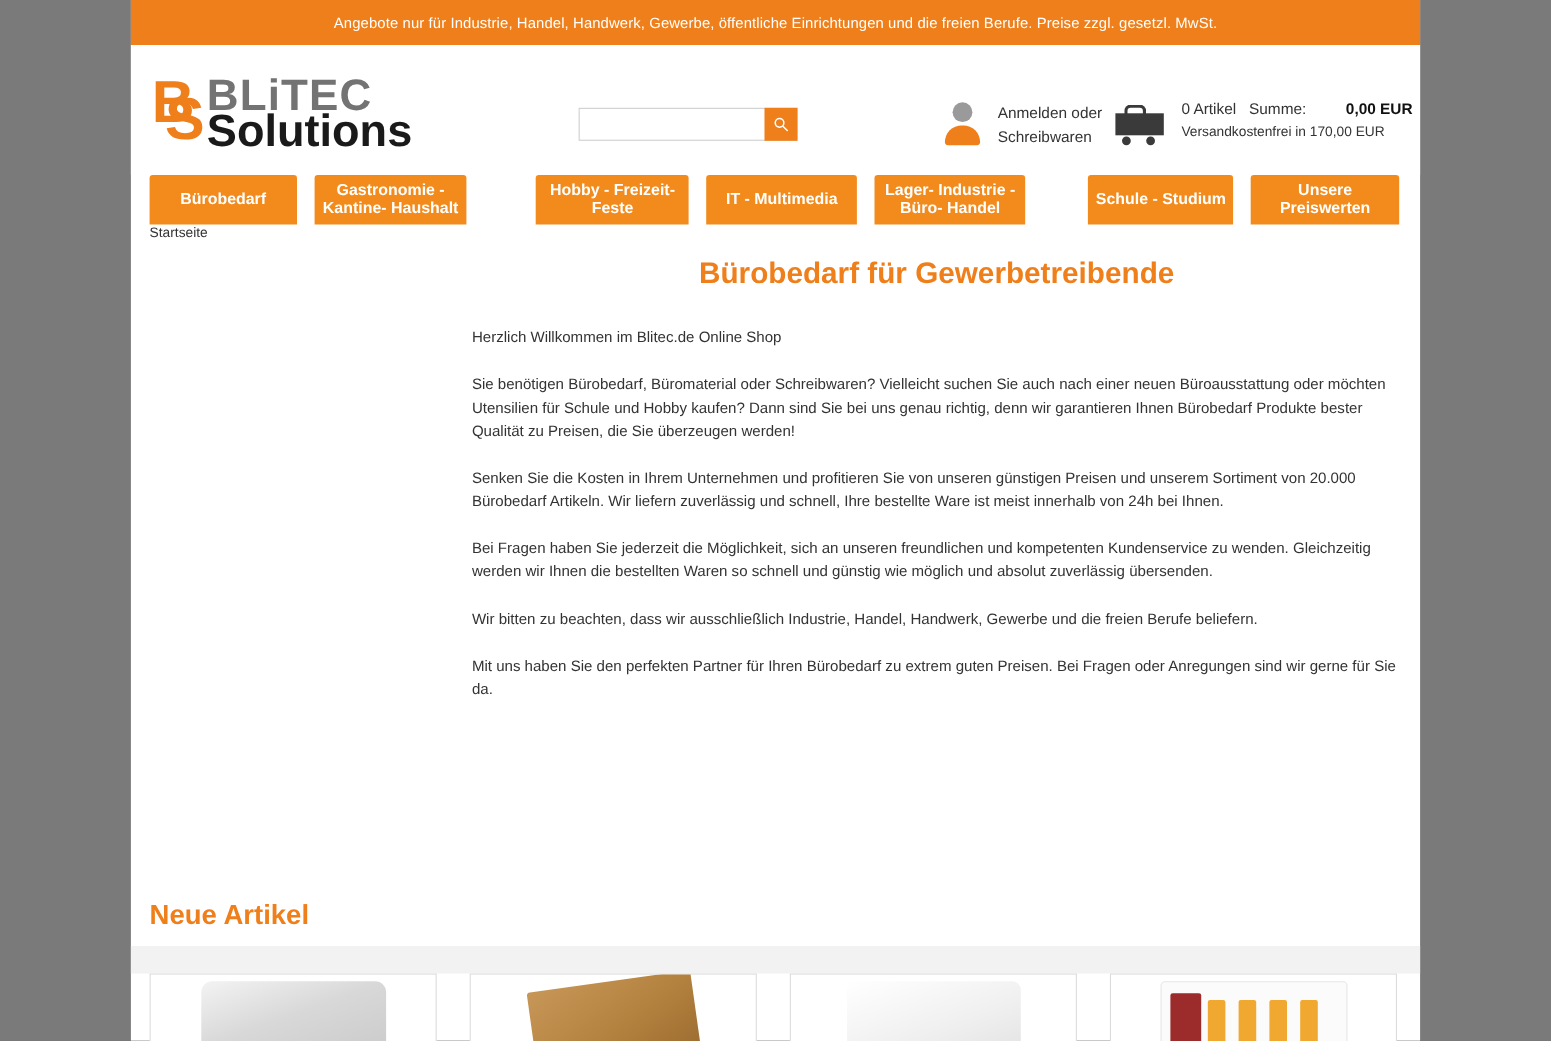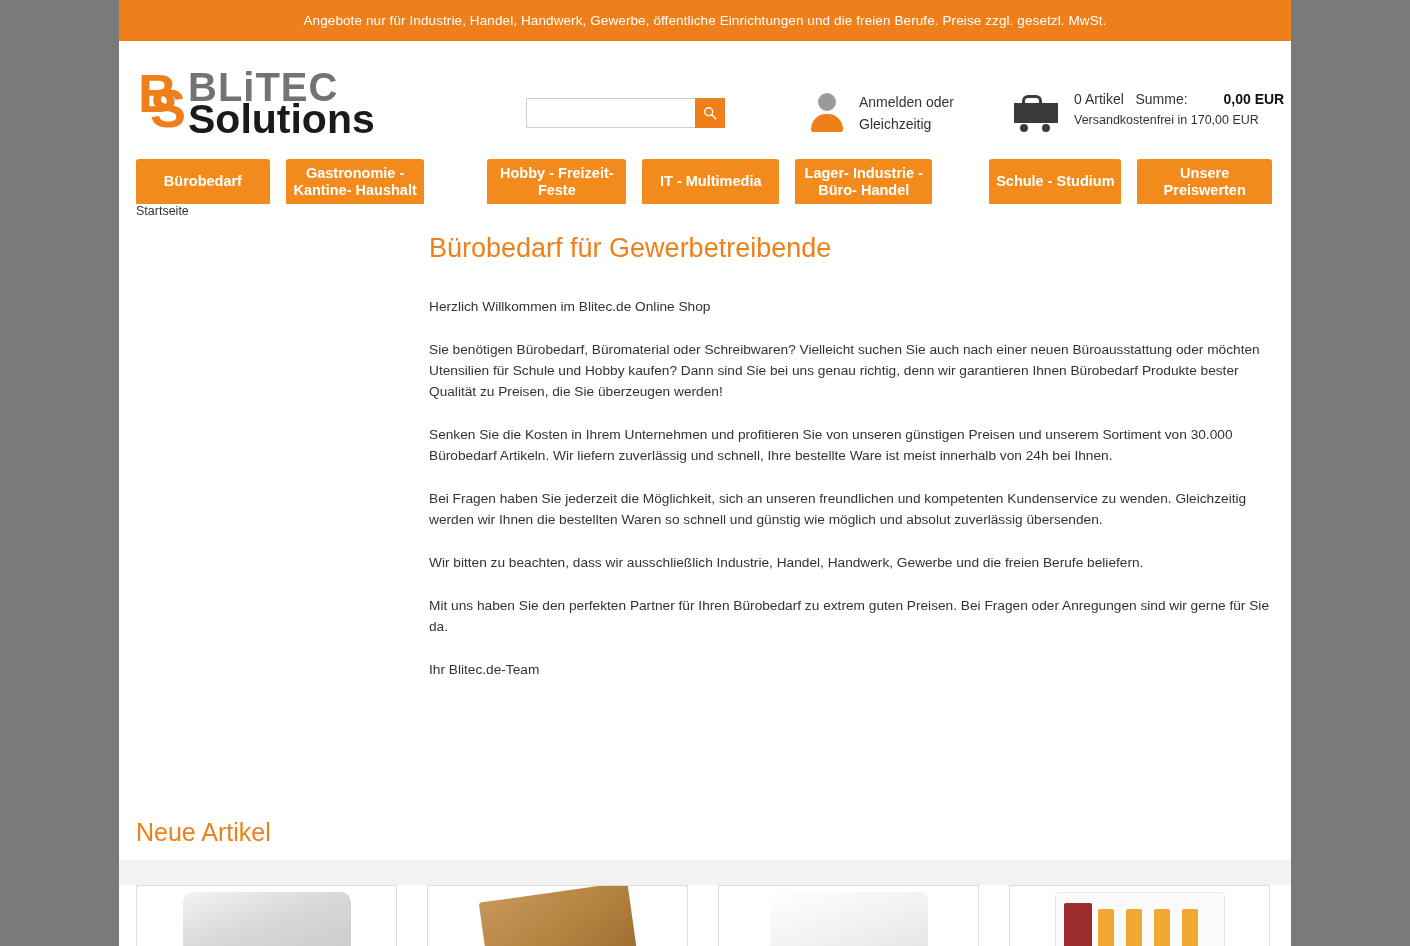--- a/index.html
+++ b/index.html
@@ -114,21 +114,21 @@
     background: #ef7f1a;
     border: none;
     cursor: pointer;
     color: #ffffff;
     display: flex; align-items: center; justify-content: center;
   }
   .search-btn svg { display: block; }
   
   .account {
     position: absolute;
-    left: 690px; top: 50px;
+    left: 738px; top: 50px;
     width: 220px; height: 52px;
   }
   .account-icon {
     position: absolute;
     left: 0; top: 2px;
     width: 36px; height: 42px;
   }
   .account-icon .head {
     position: absolute;
     left: 9px; top: 0;
@@ -243,38 +243,39 @@
   .breadcrumb a { color: #333; text-decoration: none; }
   
   .content {
     position: absolute;
     left: 310px; top: 232px;
     width: 845px;
   }
   .page-title {
     font-size: 27px;
     color: #ef7f1a;
-    font-weight: normal;
+    font-weight: bold;
     margin: 0 0 32px 0;
     line-height: 32px;
+    text-align: center;
   }
   .content p {
     font-size: 13.7px;
     color: #333333;
     line-height: 21px;
     margin: 0 0 22px 0;
     max-width: 845px;
   }
   
   .new-section-title {
     position: absolute;
     left: 17px; top: 818px;
     font-size: 25px;
     color: #ef7f1a;
-    font-weight: normal;
+    font-weight: bold;
     margin: 0;
   }
   .new-divider {
     position: absolute;
     left: 0; top: 860px;
     width: 1172px; height: 25px;
     background: #f2f2f2;
   }
   .products {
     position: absolute;
@@ -376,21 +377,21 @@
       </span>
     </button>
 
     <div class="account">
       <div class="account-icon">
         <div class="head"></div>
         <div class="body"></div>
       </div>
       <div class="account-links">
         <a>Anmelden oder</a>
-        <a>Gleichzeitig</a>
+        <a>Schreibwaren</a>
       </div>
     </div>
 
     <div class="cart">
       <div class="cart-icon">
         <div class="handle"></div>
         <div class="basket"></div>
         <div class="w1"></div>
         <div class="w2"></div>
       </div>
@@ -415,25 +416,24 @@
   </div>
 
   <div class="breadcrumb">
     <a>Startseite</a>
   </div>
 
   <div class="content">
     <h1 class="page-title">Bürobedarf für Gewerbetreibende</h1>
     <p>Herzlich Willkommen im Blitec.de Online Shop</p>
     <p>Sie benötigen Bürobedarf, Büromaterial oder Schreibwaren? Vielleicht suchen Sie auch nach einer neuen Büroausstattung oder möchten Utensilien für Schule und Hobby kaufen? Dann sind Sie bei uns genau richtig, denn wir garantieren Ihnen Bürobedarf Produkte bester Qualität zu Preisen, die Sie überzeugen werden!</p>
-    <p>Senken Sie die Kosten in Ihrem Unternehmen und profitieren Sie von unseren günstigen Preisen und unserem Sortiment von 30.000 Bürobedarf Artikeln. Wir liefern zuverlässig und schnell, Ihre bestellte Ware ist meist innerhalb von 24h bei Ihnen.</p>
+    <p>Senken Sie die Kosten in Ihrem Unternehmen und profitieren Sie von unseren günstigen Preisen und unserem Sortiment von 20.000 Bürobedarf Artikeln. Wir liefern zuverlässig und schnell, Ihre bestellte Ware ist meist innerhalb von 24h bei Ihnen.</p>
     <p>Bei Fragen haben Sie jederzeit die Möglichkeit, sich an unseren freundlichen und kompetenten Kundenservice zu wenden. Gleichzeitig werden wir Ihnen die bestellten Waren so schnell und günstig wie möglich und absolut zuverlässig übersenden.</p>
     <p>Wir bitten zu beachten, dass wir ausschließlich Industrie, Handel, Handwerk, Gewerbe und die freien Berufe beliefern.</p>
     <p>Mit uns haben Sie den perfekten Partner für Ihren Bürobedarf zu extrem guten Preisen. Bei Fragen oder Anregungen sind wir gerne für Sie da.</p>
-    <p>Ihr Blitec.de-Team</p>
   </div>
 
   <h2 class="new-section-title">Neue Artikel</h2>
   <div class="new-divider"></div>
 
   <div class="products">
     <div class="product-card">
       <div class="prod-img p1"></div>
     </div>
     <div class="product-card">

